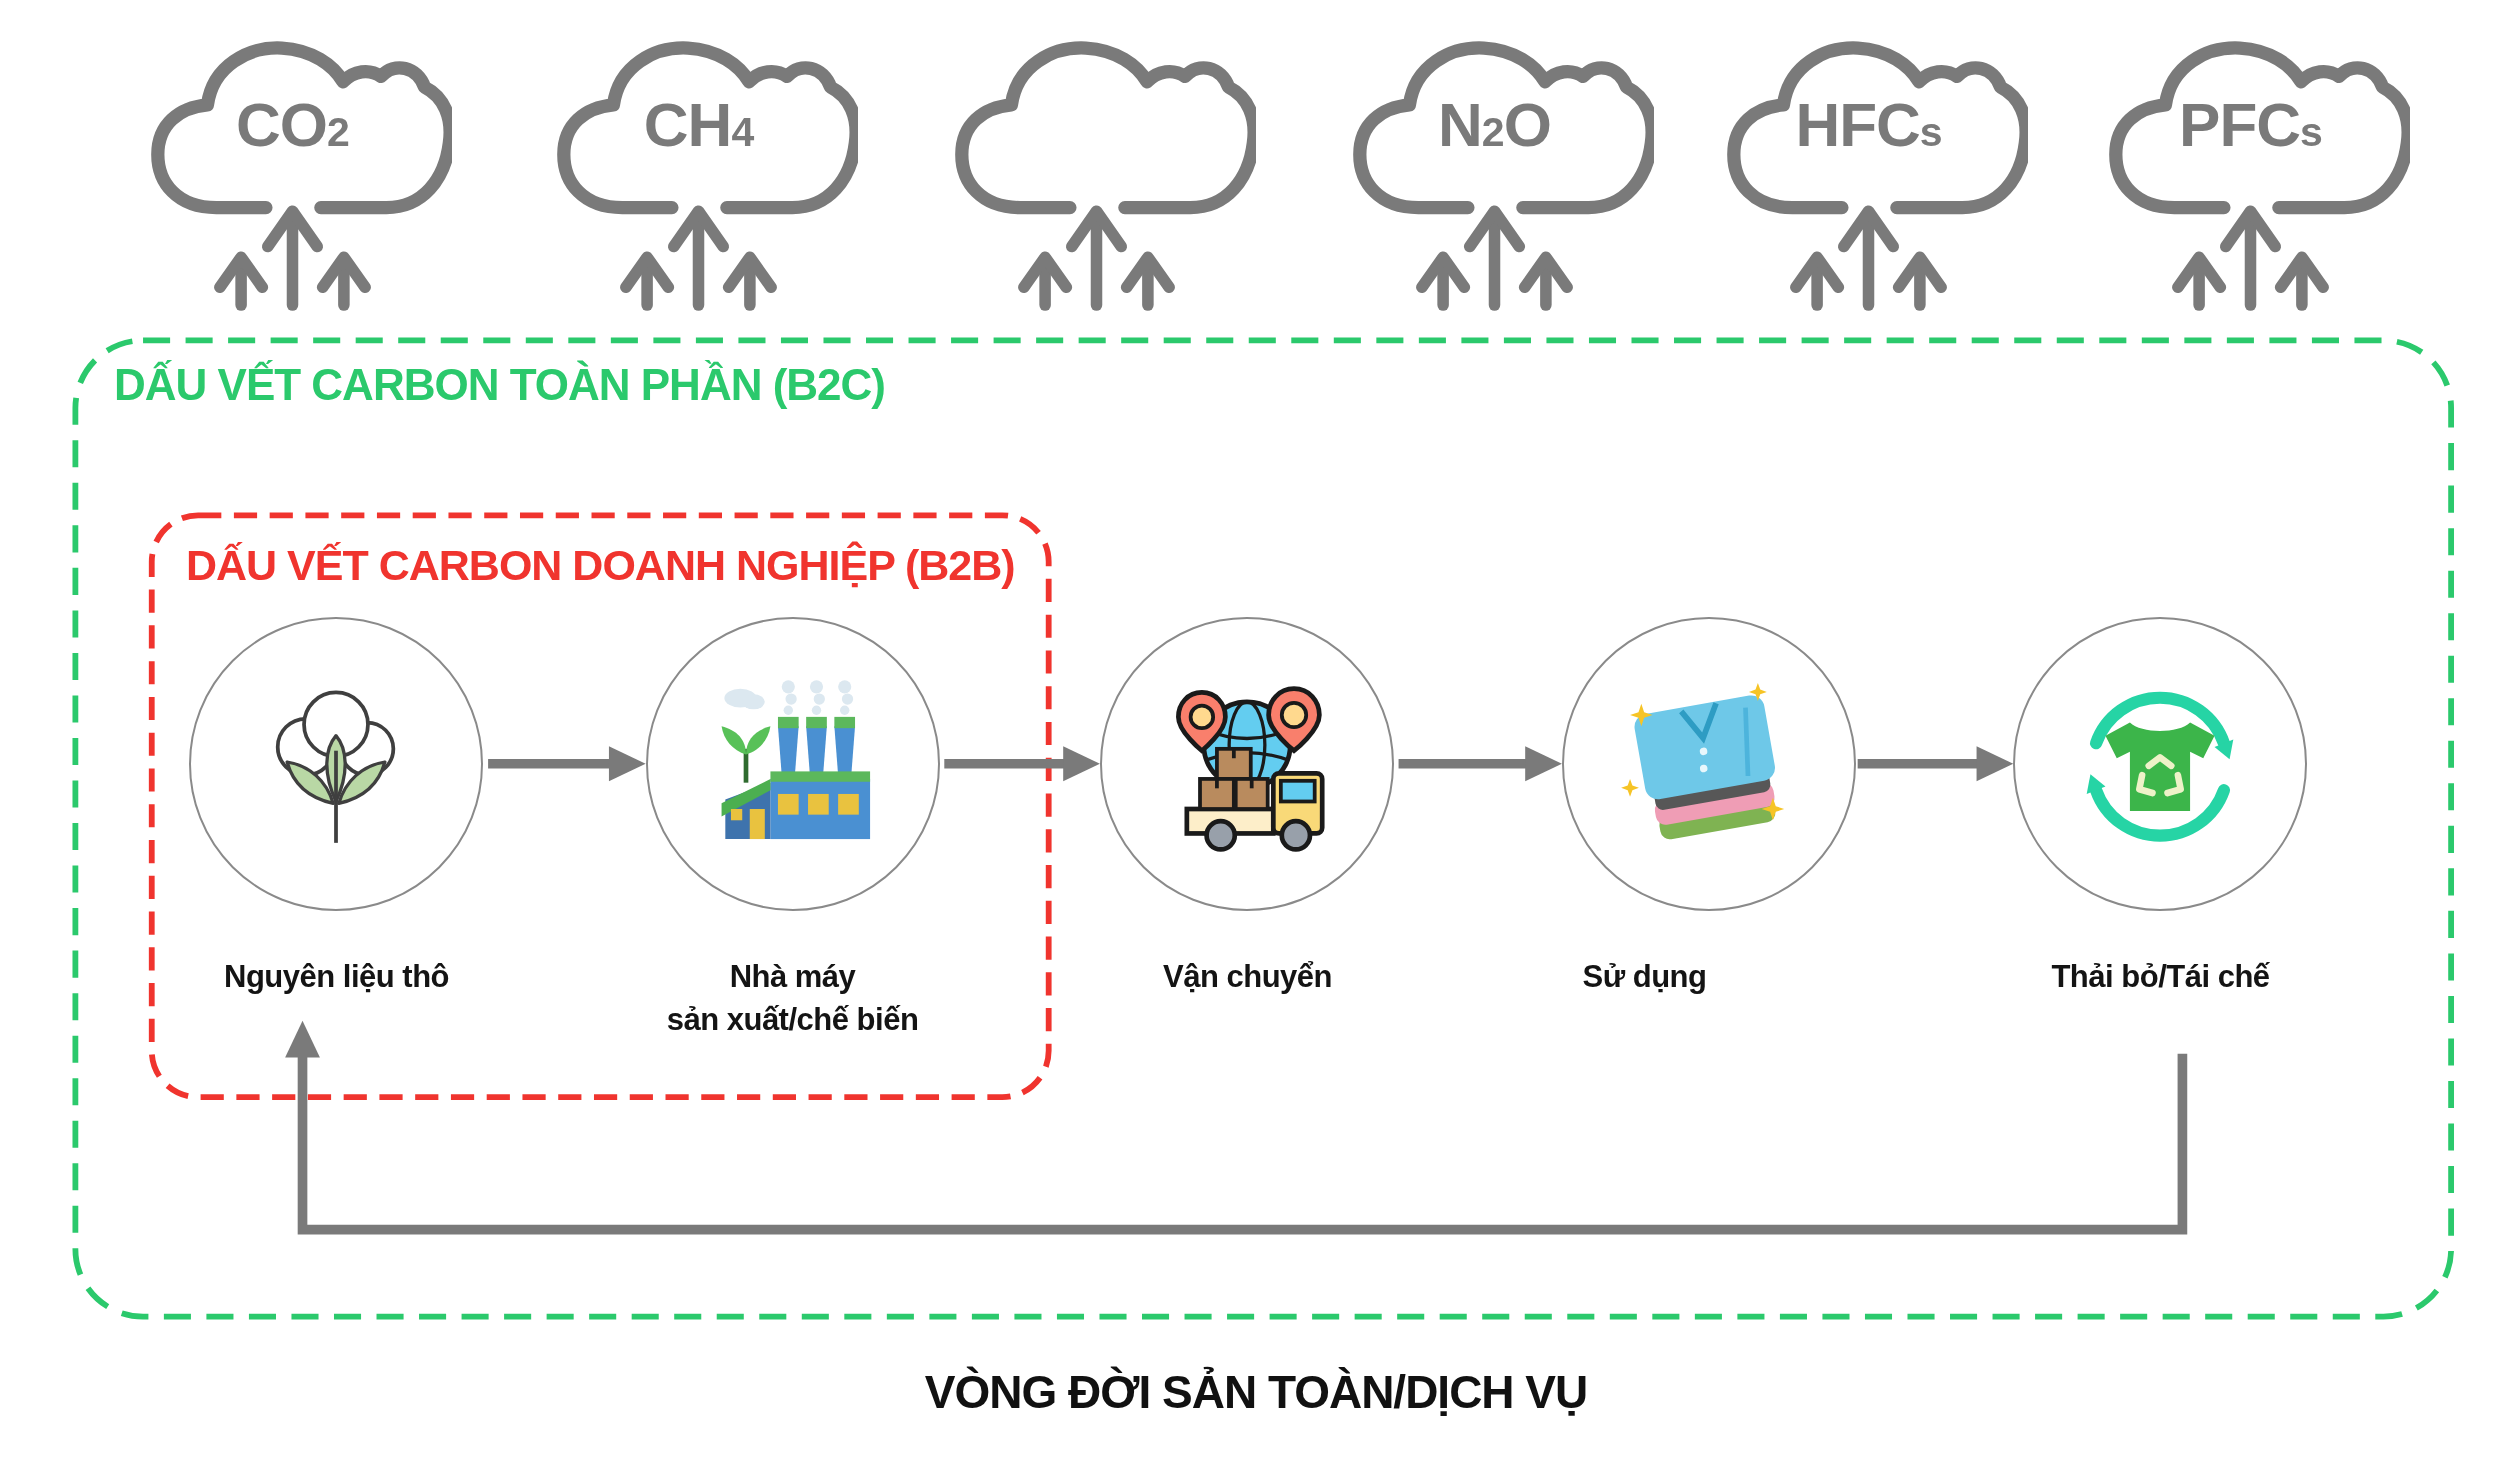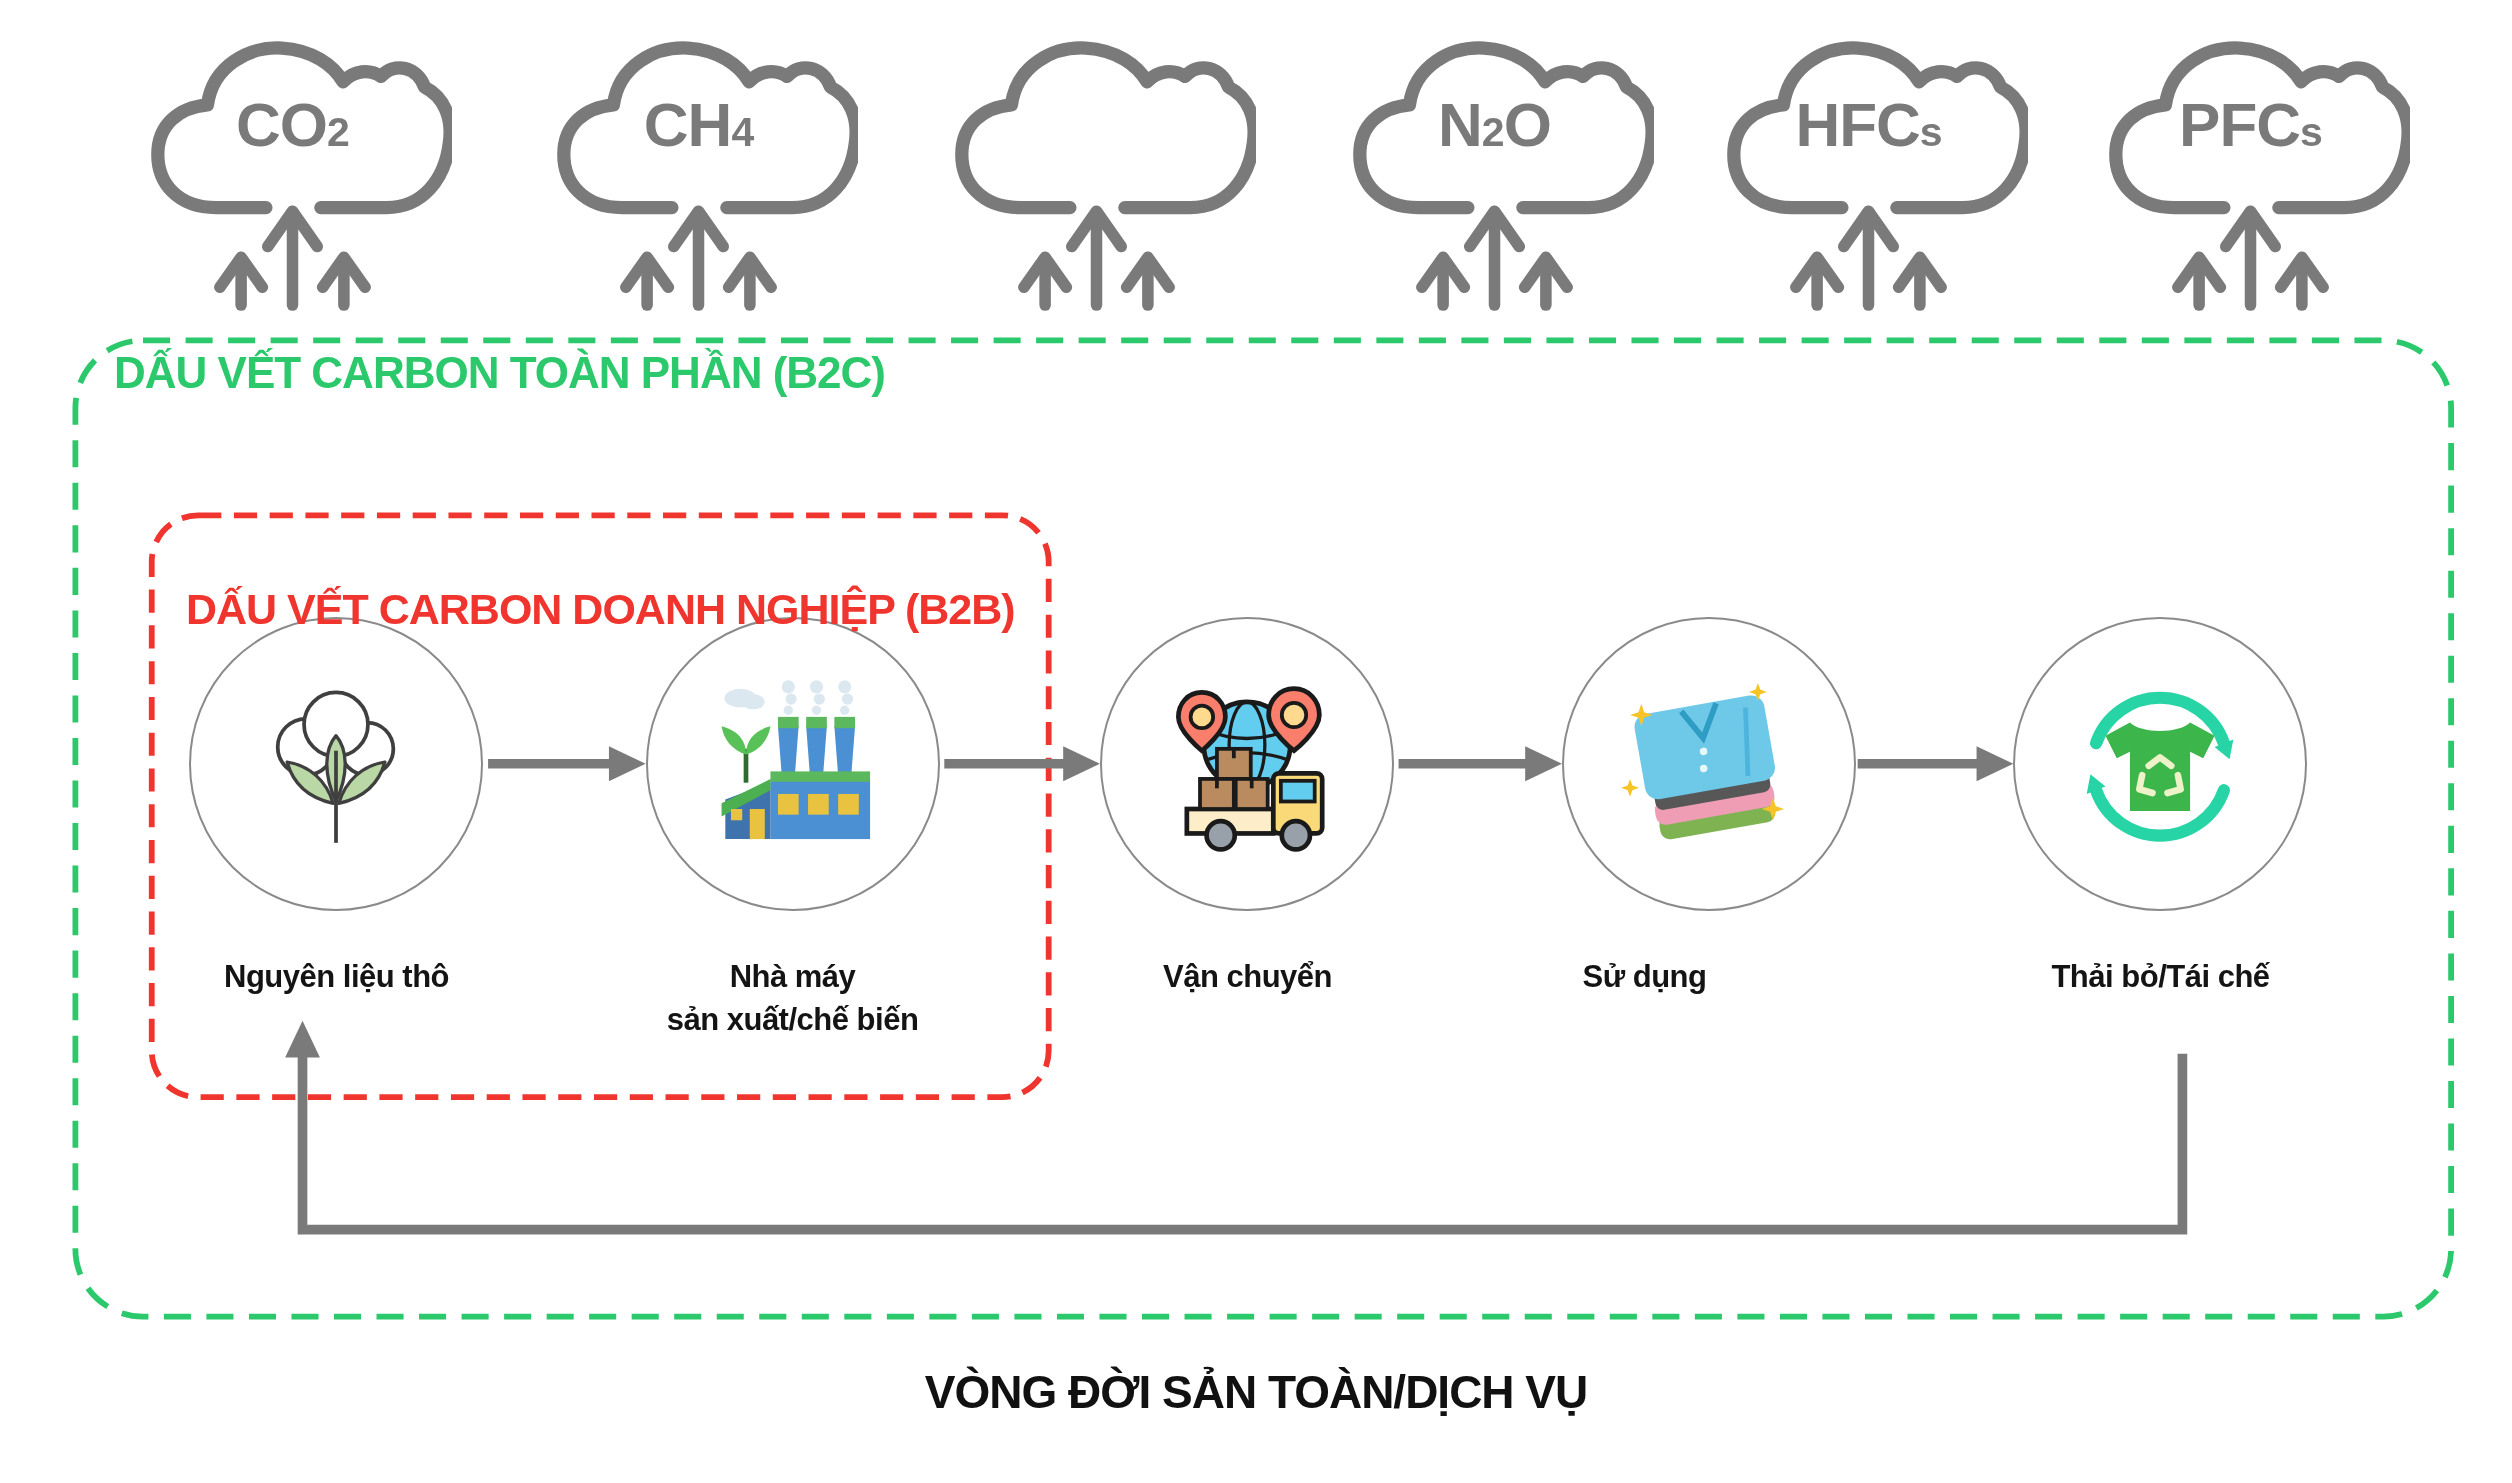--- a/index.html
+++ b/index.html
@@ -12,26 +12,26 @@
   
   .cloud-unit{position:absolute;width:319px;height:319px;z-index:2;}
   .cloud-unit svg{position:absolute;left:0;top:0;}
   .cloud-label{
     position:absolute;left:0;top:79px;width:319px;text-align:center;
     font-weight:bold;font-size:62px;color:#7a7a7a;letter-spacing:-1px;
   }
   .cloud-label .g-sub{font-size:41px;}
   
   .b2c-label{
-    position:absolute;left:114px;top:348px;z-index:3;
+    position:absolute;left:114px;top:360px;z-index:3;
     font-weight:bold;font-size:44px;color:#2bc96c;letter-spacing:-1px;
   }
   .b2b-label{
     position:absolute;left:186px;top:541px;z-index:3;
-    font-weight:bold;font-size:43px;color:#f0342e;letter-spacing:-1px;margin-top:44px;
+    font-weight:bold;font-size:43px;color:#f0342e;letter-spacing:-1px;
   }
   
   .stage-circle{
     position:absolute;top:617px;width:294px;height:294px;border-radius:50%;
     background:#ffffff;border:2.9px solid #8a8a8a;box-sizing:border-box;
     display:flex;align-items:center;justify-content:center;z-index:2;
   }
   .stage-label{
     position:absolute;top:955px;width:445px;text-align:center;z-index:2;
     font-weight:bold;font-size:31px;color:#141414;line-height:1.4;

